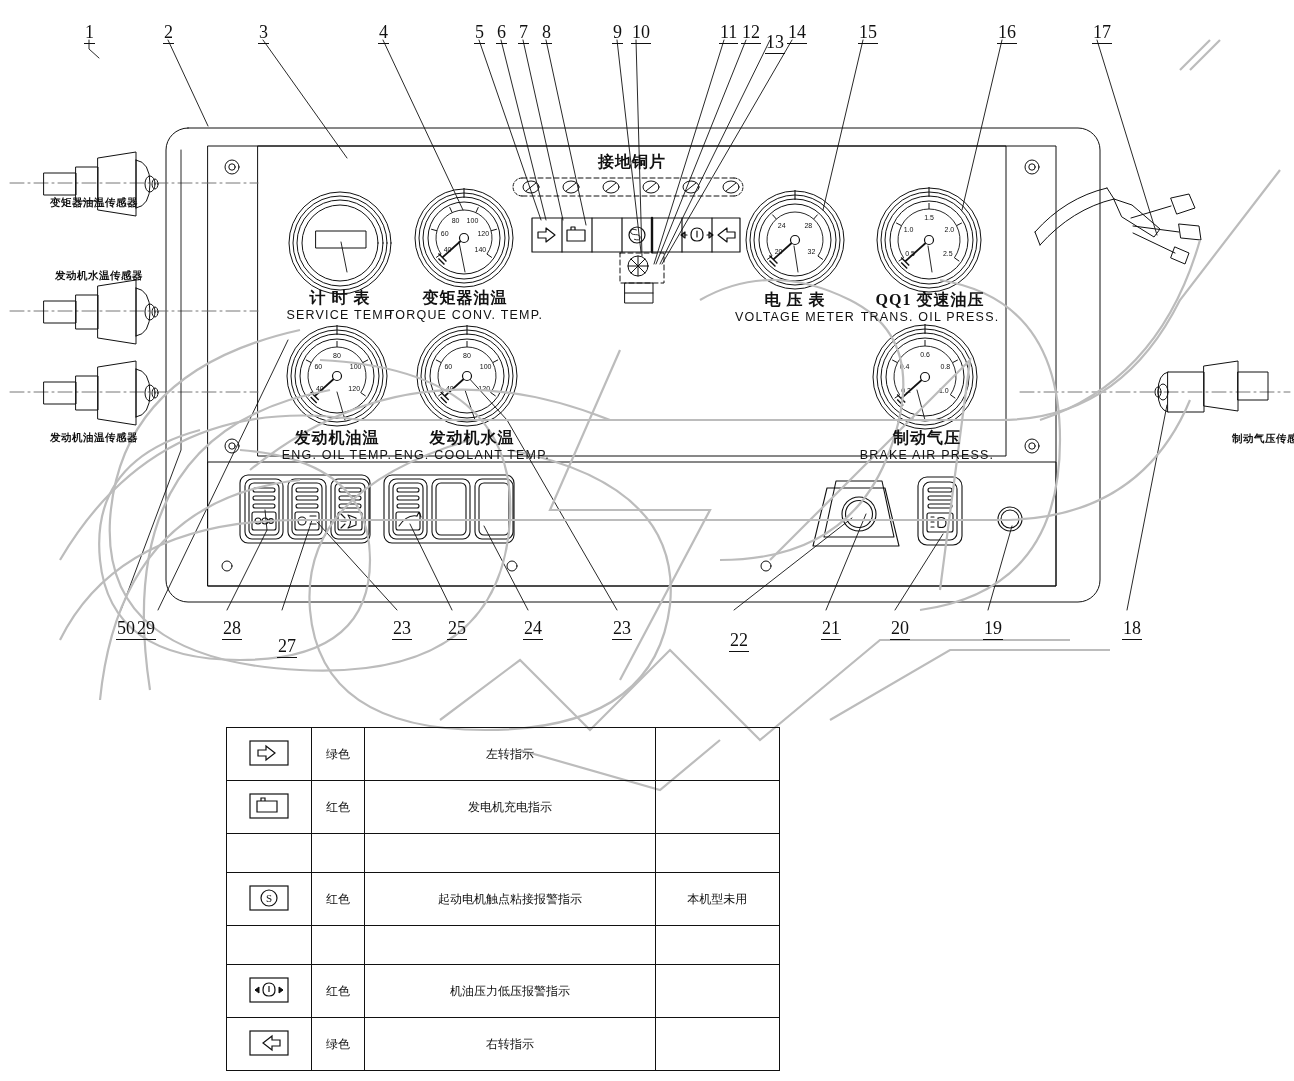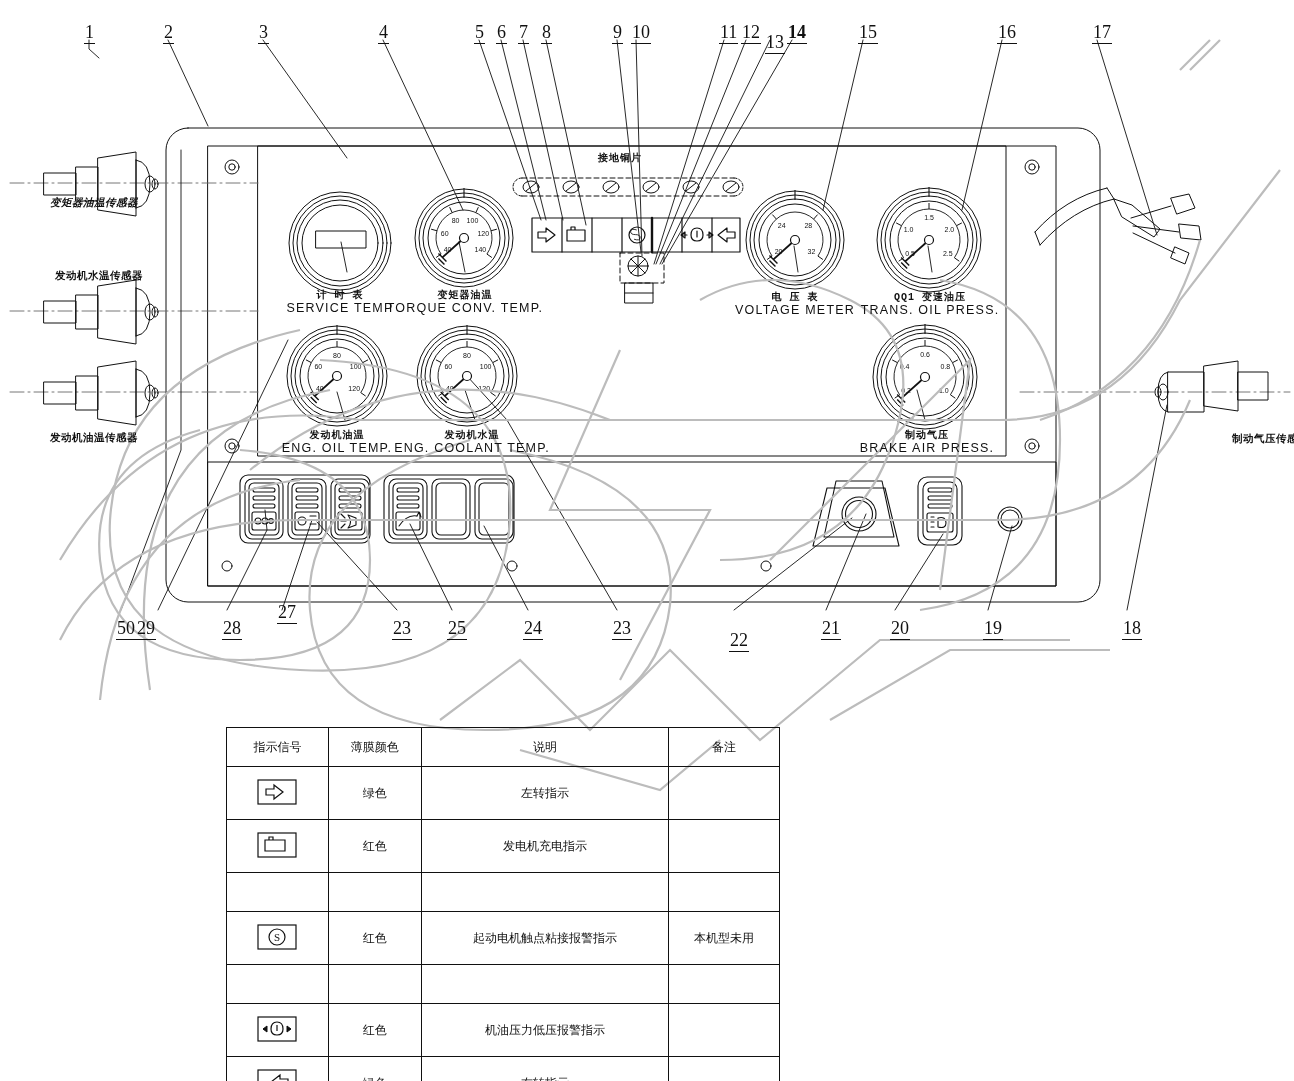--- a/index.html
+++ b/index.html
@@ -1,21 +1,21 @@
 <!DOCTYPE html>
 <html><head>
 <meta charset="utf-8">
 <style>
   html,body{margin:0;padding:0;background:#ffffff;}
   body{width:1294px;height:1081px;position:relative;overflow:hidden;
        font-family:"Liberation Sans","DejaVu Sans",sans-serif;color:#111;}
   #root{position:absolute;inset:0;}
   svg.layer{position:absolute;left:0;top:0;width:1294px;height:1081px;overflow:visible;}
   .lbl{position:absolute;font-size:11px;line-height:1.05;color:#111;white-space:nowrap;}
-  .cn{font-family:Liberation Mono, monospace;font-size:10px;letter-spacing:1px;font-weight:700;}
+  .cn{font-family:Liberation Serif, serif;font-size:16px;letter-spacing:1px;font-weight:700;}
   .en{font-family:"Liberation Sans",sans-serif;font-size:12.5px;letter-spacing:1.2px;}
   .callout{position:absolute;font-family:"Liberation Serif",serif;font-size:18px;color:#111;}
   .callout span{display:inline-block;border-bottom:1px solid #111;padding:0 1px;}
   .tbl{position:absolute;border-collapse:collapse;font-family:"DejaVu Sans",sans-serif;font-size:12px;}
   .tbl td,.tbl th{border:1px solid #111;text-align:center;font-weight:400;color:#111;}
   .sensor-cap{position:absolute;font-family:"DejaVu Sans",sans-serif;font-size:10.5px;font-weight:700;letter-spacing:.5px;white-space:nowrap;}
   .gauge-cap{position:absolute;text-align:center;white-space:nowrap;}
   .gauge-cap .cn{display:block;}
   .gauge-cap .en{display:block;margin-top:-1px;}
   .wm{position:absolute;left:0;top:0;width:1294px;height:1081px;pointer-events:none;}
@@ -447,21 +447,21 @@
       <path d="M440 720 l80 -60 l70 70 l80 -80 l90 90 l120 -100 l190 0"></path>
       <path d="M250 470 q160 -130 360 -50"></path>
       <path d="M720 740 l-60 50 l-140 -40"></path>
       <path d="M830 720 l120 -70 l160 0"></path>
       <path d="M1040 420 q120 -40 160 -180"></path>
     </g>
   </svg>
 
   <div class="lbl cn" style="left:598px;top:154px;">接地铜片</div>
 
-  <div class="sensor-cap" style="left:50px;top:196px;font-style:italic;">变矩器油温传感器</div>
+  <div class="sensor-cap" style="left:50px;top:196px;">变矩器油温传感器</div>
   <div class="sensor-cap" style="left:55px;top:269px;">发动机水温传感器</div>
   <div class="sensor-cap" style="left:50px;top:431px;">发动机油温传感器</div>
   <div class="sensor-cap" style="left:1232px;top:432px;">制动气压传感器</div>
 
   <div class="gauge-cap" style="left:250px;top:288px;width:180px;">
     <span class="cn">计 时 表</span>
     <span class="en">SERVICE TEMP</span>
   </div>
   <div class="gauge-cap" style="left:370px;top:288px;width:190px;">
     <span class="cn">变矩器油温</span>
@@ -495,48 +495,42 @@
       <div class="callout" style="left: 378px; top: 22px;"><span>4</span></div>
       <div class="callout" style="left: 474px; top: 22px;"><span>5</span></div>
       <div class="callout" style="left: 496px; top: 22px;"><span>6</span></div>
       <div class="callout" style="left: 518px; top: 22px;"><span>7</span></div>
       <div class="callout" style="left: 541px; top: 22px;"><span>8</span></div>
       <div class="callout" style="left: 612px; top: 22px;"><span>9</span></div>
       <div class="callout" style="left: 631px; top: 22px;"><span>10</span></div>
       <div class="callout" style="left: 719px; top: 22px;"><span>11</span></div>
       <div class="callout" style="left: 741px; top: 22px;"><span>12</span></div>
       <div class="callout" style="left: 765px; top: 32px;"><span>13</span></div>
-      <div class="callout" style="left: 787px; top: 22px; font-weight: bold;"><span>14</span></div>
+      <div class="callout" style="left: 787px; top: 22px;"><span>14</span></div>
       <div class="callout" style="left: 858px; top: 22px;"><span>15</span></div>
       <div class="callout" style="left: 997px; top: 22px;"><span>16</span></div>
       <div class="callout" style="left: 1092px; top: 22px;"><span>17</span></div>
       <div class="callout" style="left: 116px; top: 618px;"><span>50</span></div>
       <div class="callout" style="left: 136px; top: 618px;"><span>29</span></div>
       <div class="callout" style="left: 222px; top: 618px;"><span>28</span></div>
-      <div class="callout" style="left: 277px; top: 602px;"><span>27</span></div>
+      <div class="callout" style="left: 277px; top: 636px;"><span>27</span></div>
       <div class="callout" style="left: 392px; top: 618px;"><span>23</span></div>
       <div class="callout" style="left: 447px; top: 618px;"><span>25</span></div>
       <div class="callout" style="left: 523px; top: 618px;"><span>24</span></div>
       <div class="callout" style="left: 612px; top: 618px;"><span>23</span></div>
       <div class="callout" style="left: 729px; top: 618px; margin-top: 12px;"><span>22</span></div>
       <div class="callout" style="left: 821px; top: 618px;"><span>21</span></div>
       <div class="callout" style="left: 890px; top: 618px;"><span>20</span></div>
       <div class="callout" style="left: 983px; top: 618px;"><span>19</span></div>
       <div class="callout" style="left: 1122px; top: 618px;"><span>18</span></div>
     </div>
 
   <table class="tbl" id="legend" style="left:226px;top:727px;width:554px;">
       <tbody>
         <tr>
-          <th style="height:36px;width:88px;font-weight:400;">指示信号</th>
-          <th style="height:36px;width:80px;font-weight:400;">薄膜颜色</th>
-          <th style="height:36px;width:218px;font-weight:400;">说明</th>
-          <th style="height:36px;width:96px;font-weight:400;">备注</th>
-        </tr>
-        <tr>
           <td style="height:50px;"><svg width="40" height="26" viewBox="0 0 40 26">
               <rect x="1" y="1" width="38" height="24" fill="none" stroke="#111" stroke-width="1.2"></rect>
               <path d="M26 13 l-9 -7 v4 h-8 v6 h8 v4 z" fill="none" stroke="#111" stroke-width="1.2"></path>
             </svg></td>
           <td>绿色</td>
           <td>左转指示</td>
           <td></td>
         </tr>
         <tr>
           <td style="height:50px;"><svg width="40" height="26" viewBox="0 0 40 26">

